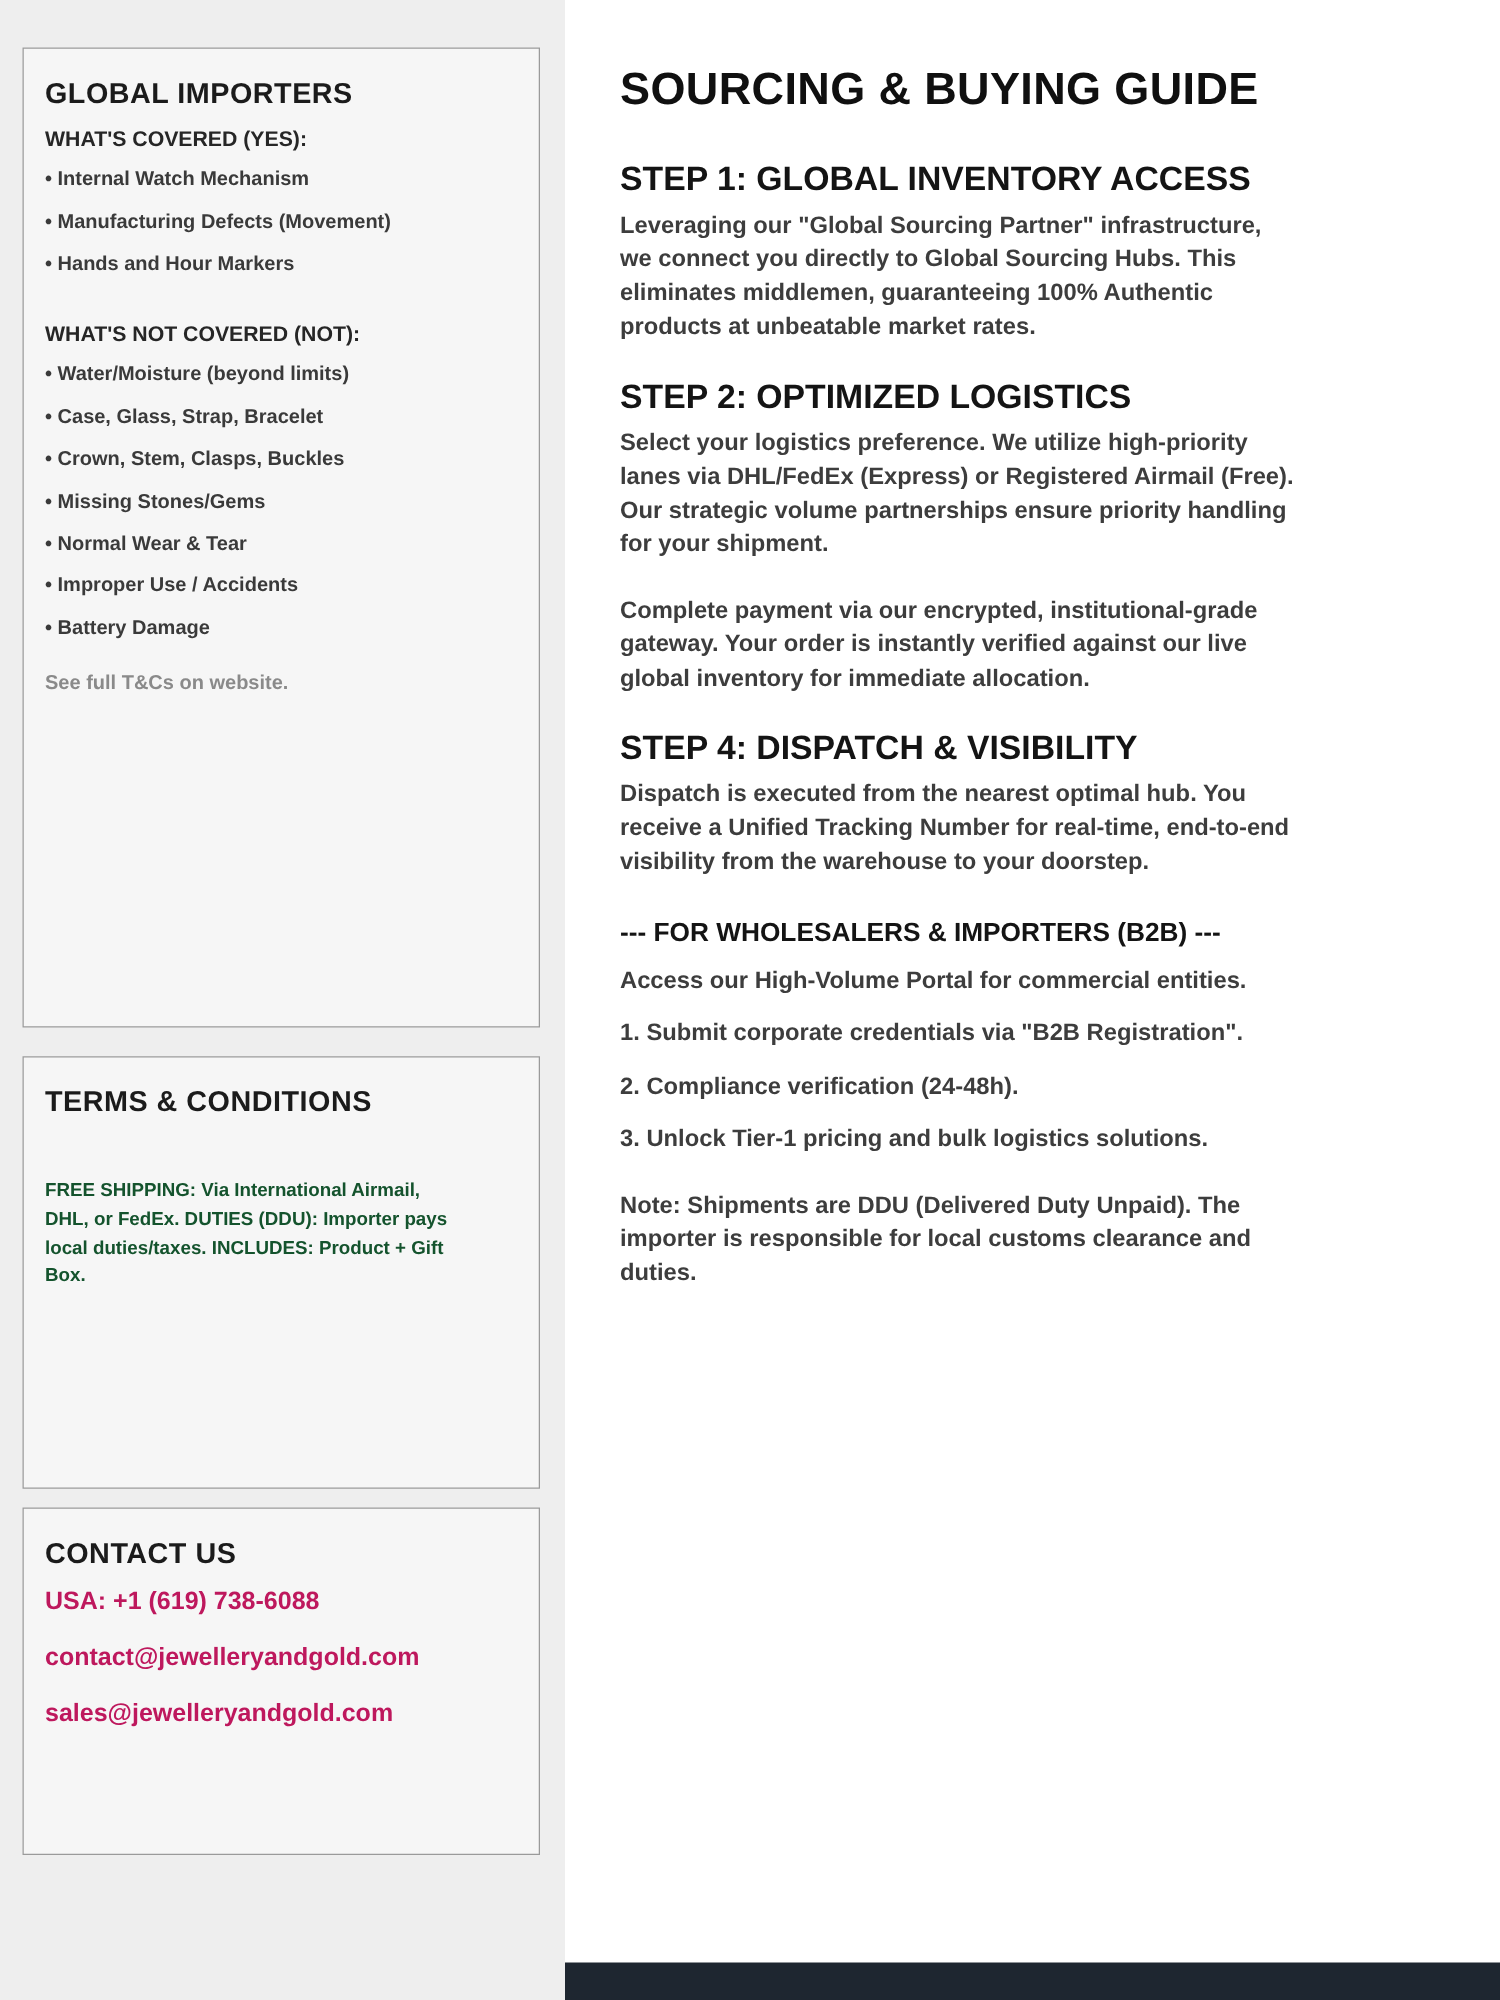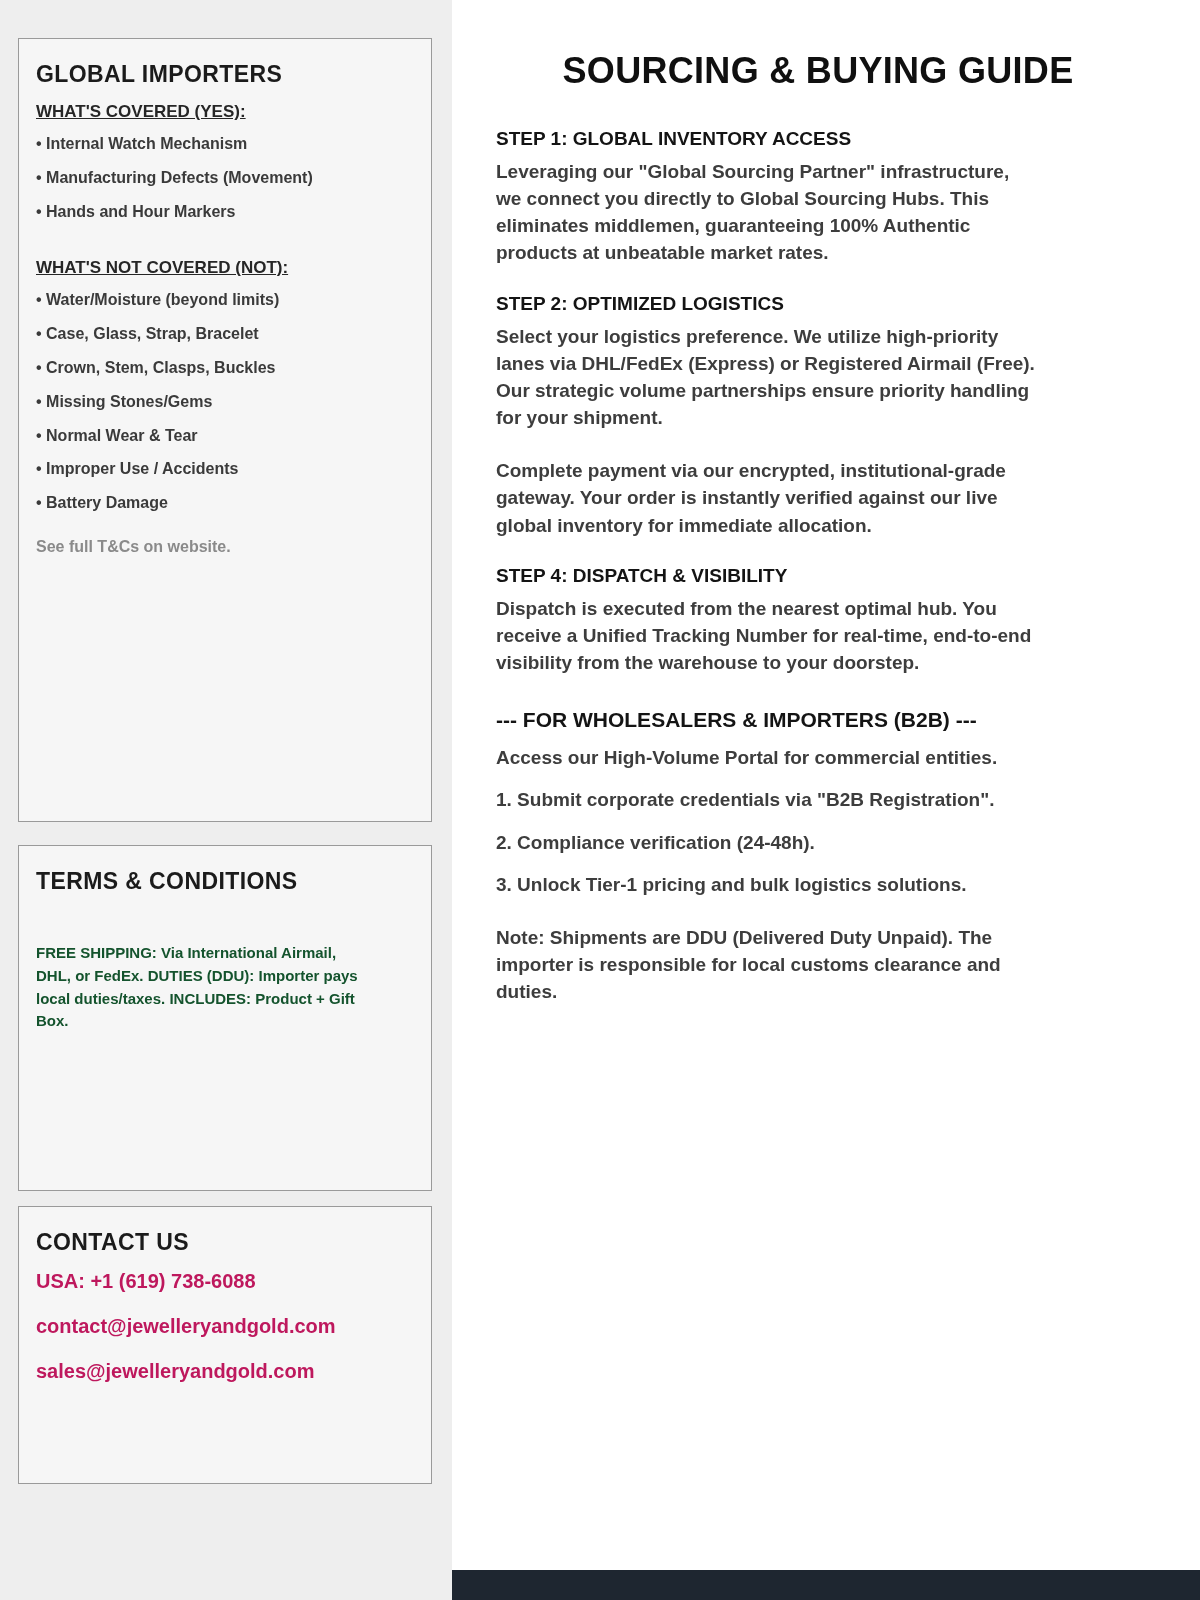--- a/index.html
+++ b/index.html
@@ -26,21 +26,20 @@
   .panel-warranty { height:784px; margin-bottom:23px; }
   .panel-terms    { height:346px; margin-bottom:15px; }
   .panel-contact  { height:278px; }
   .panel-title {
     font-size:23px; font-weight:800; color:#1b1b1b;
     letter-spacing:0.4px; margin-bottom:14px;
   }
   .sub-heading {
     font-size:17px; font-weight:700; color:#262626;
     margin:0 0 12px 0;
-    text-decoration:underline;
   }
   .sub-heading.second { margin-top:36px; }
   .bullet-item {
     font-size:16px; font-weight:600; color:#3a3a3a;
     margin-bottom:13px; line-height:1.3;
   }
   .bullet-item::before { content:"• "; color:#3a3a3a; }
   .footnote {
     font-size:16px; font-weight:600; color:#8a8a8a;
     margin-top:24px;
@@ -50,28 +49,27 @@
     line-height:1.52; max-width:330px;margin-top:47px;
   }
   .contact-line {
     font-size:20px; font-weight:700; color:#be185d;
     margin-bottom:22px;
   }
 
   
   .main { flex:1; padding:50px 60px 0 44px; position:relative; }
   .main-title {
-    text-align:center;
     font-size:36px; font-weight:800; color:#101010;
     letter-spacing:0.3px;
     margin-bottom:36px;
   }
   .step { margin-bottom:26px; }
   .step-heading {
-    font-size:19px; font-weight:800; color:#141414;
+    font-size:27px; font-weight:800; color:#141414;
     margin-bottom:8px;
   }
   .body-text {
     font-size:19px; font-weight:600; color:#3d3d3d;
     line-height:1.43; max-width:540px;
   }
   .b2b-heading {
     font-size:21px; font-weight:800; color:#141414;
     margin:32px 0 12px 0;
   }

